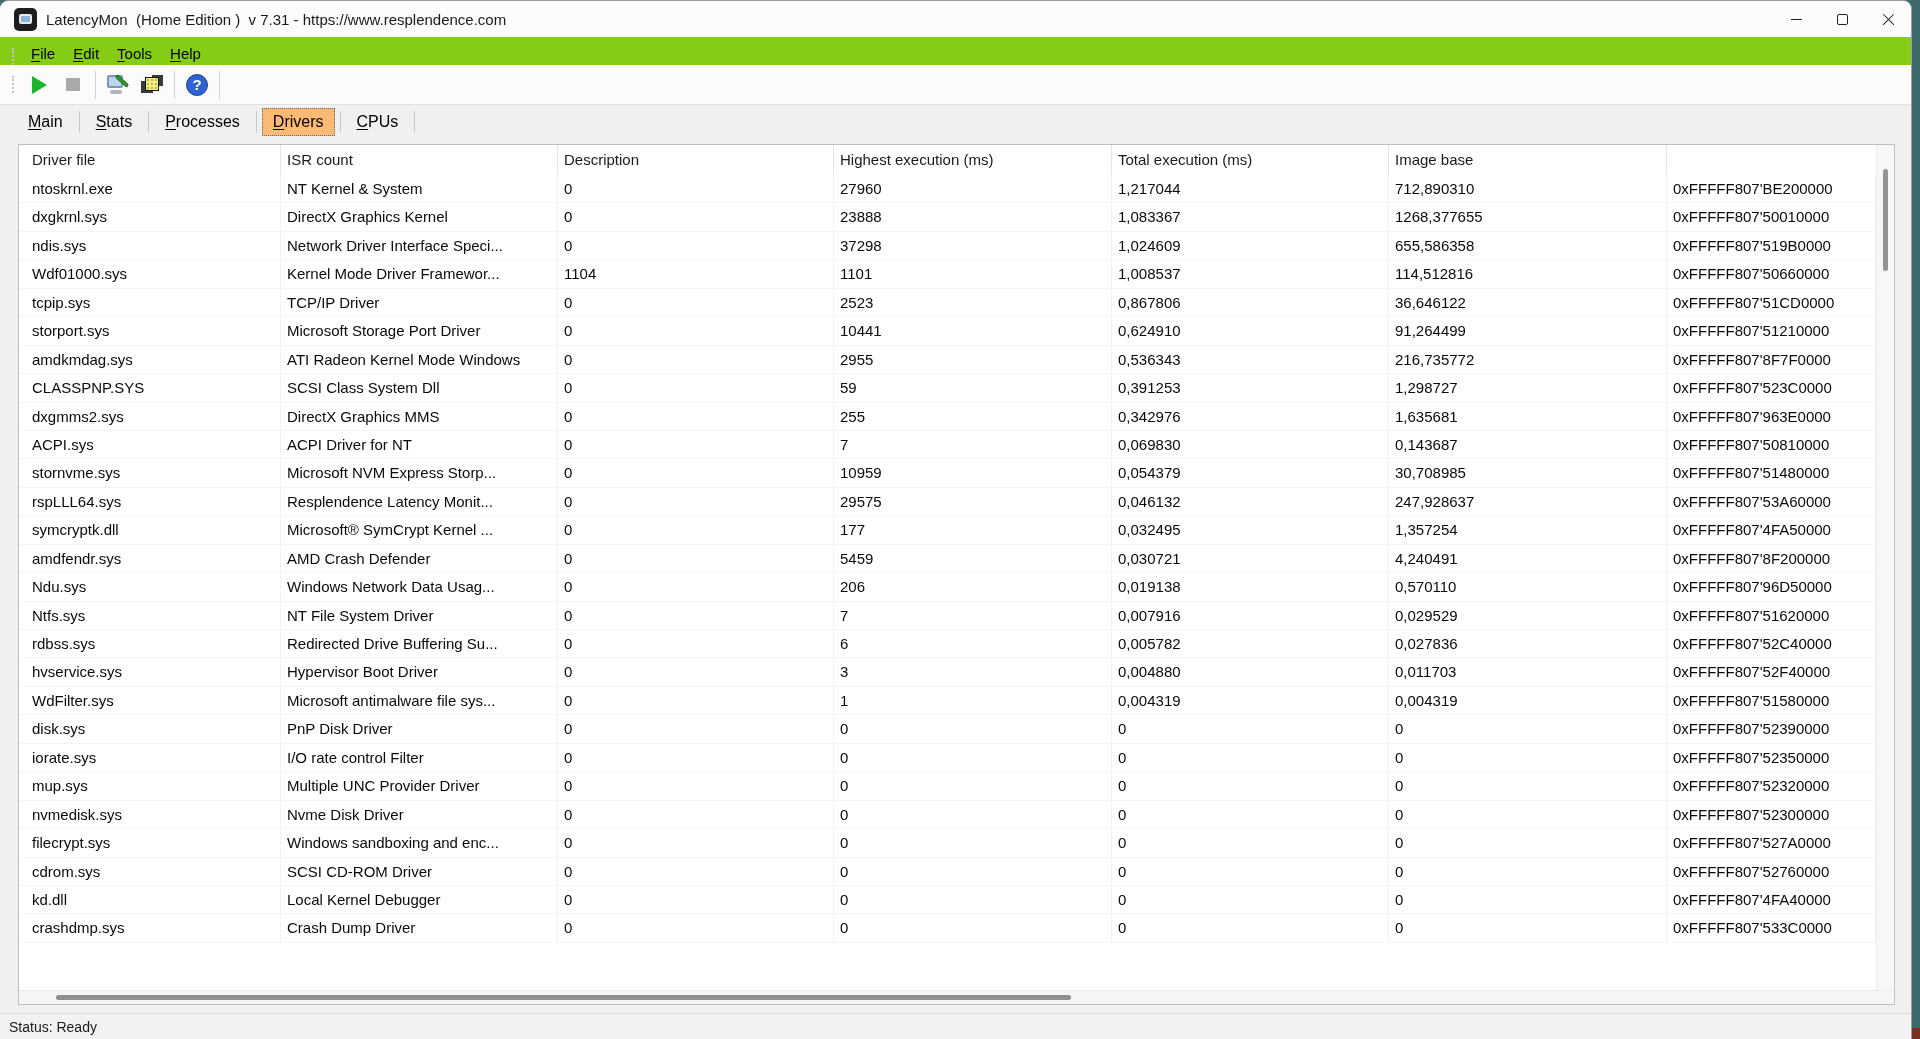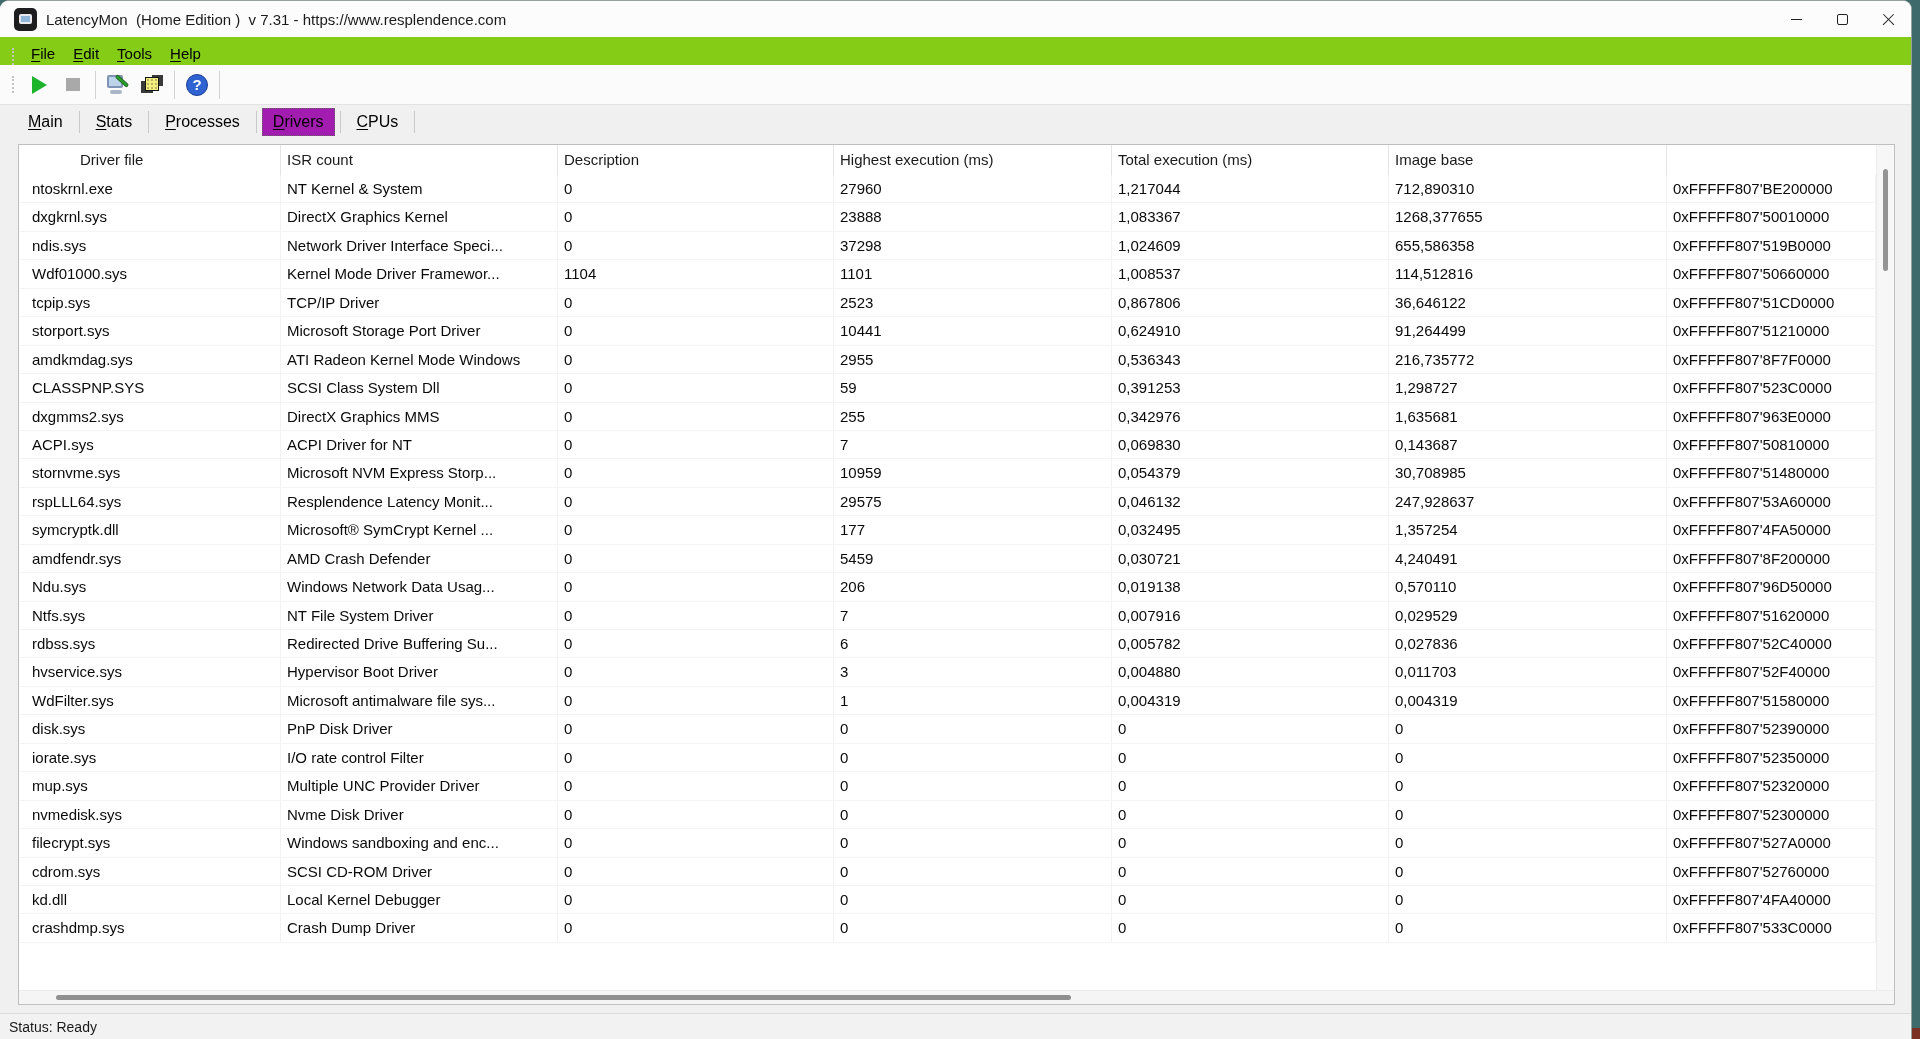--- a/index.html
+++ b/index.html
@@ -45,32 +45,32 @@
   .tool-btn { width:34px; height:30px; display:flex; align-items:center; justify-content:center; }
   .tool-sep { width:0; height:28px; border-left:1px solid #d2d2d2; margin:0 5px; }
   .icon-play { width:0; height:0; border-left:15px solid #1db32a; border-top:9px solid transparent; border-bottom:9px solid transparent; }
   .icon-stop { width:14px; height:13px; background:#a9a9a9; }
   .icon-help { width:22px; height:22px; border-radius:50%; background:#2f63d2; border:1px solid #1c3f96;
                color:#fff; font-size:15px; font-weight:bold; display:flex; align-items:center; justify-content:center; }
 
   
   .tabstrip { height:34px; background:#f0f0f0; display:flex; align-items:center; padding-left:12px; flex:0 0 auto; }
   .tab { font-size:16px; color:#000; padding:4px 10px; margin:0 5px; border:1px dotted transparent; cursor:default; }
-  .tab.selected { border:1px dotted #666; background:#a21caf; }
+  .tab.selected { border:1px dotted #666; background:#fdba74; }
   .tabsep { width:0; height:22px; border-left:1px solid #c9c9c9; }
 
   
   .content { flex:1 1 auto; position:relative; background:#f0f0f0; padding:5px 16px 8px 18px; overflow:hidden; }
   .panel { width:100%; height:100%; background:#fff; border:1px solid #bfbfbf; display:flex; flex-direction:column; overflow:hidden; }
   .grid-area { flex:1 1 auto; display:flex; overflow:hidden; }
   .grid-cols { flex:1 1 auto; display:flex; flex-direction:column; overflow:hidden; }
   .tr, .thead { display:grid; grid-template-columns:262px 277px 276px 278px 277px 278px 1fr; flex:0 0 auto; }
   .thead { height:30px; }
   .th { font-size:15px; color:#1a1a1a; padding:6px 0 0 6px; border-right:1px solid #e4e4e4; white-space:nowrap; overflow:hidden; }
-  .th:first-child { padding-left:13px;margin-left:48px; }
+  .th:first-child { padding-left:13px; }
   .tbody { flex:1 1 auto; overflow:hidden; }
   .tr { height:28.45px; border-bottom:1px solid #f4f4f4; }
   .td { font-size:15px; color:#0a0a0a; padding:5px 0 0 6px; border-right:1px solid #f2f2f2; white-space:nowrap; overflow:hidden; }
   .td:first-child { padding-left:13px; }
 
   
   .vscroll { flex:0 0 18px; background:#f7f7f7; border-left:1px solid #ececec; position:relative; }
   .vthumb { position:absolute; right:6px; top:24px; width:5px; height:102px; background:#949494; border-radius:3px; }
   .hscroll { flex:0 0 14px; background:#f5f5f5; border-top:1px solid #ececec; position:relative; }
   .hthumb { position:absolute; left:37px; top:4px; width:1015px; height:5px; background:#8f8f8f; border-radius:3px; }

